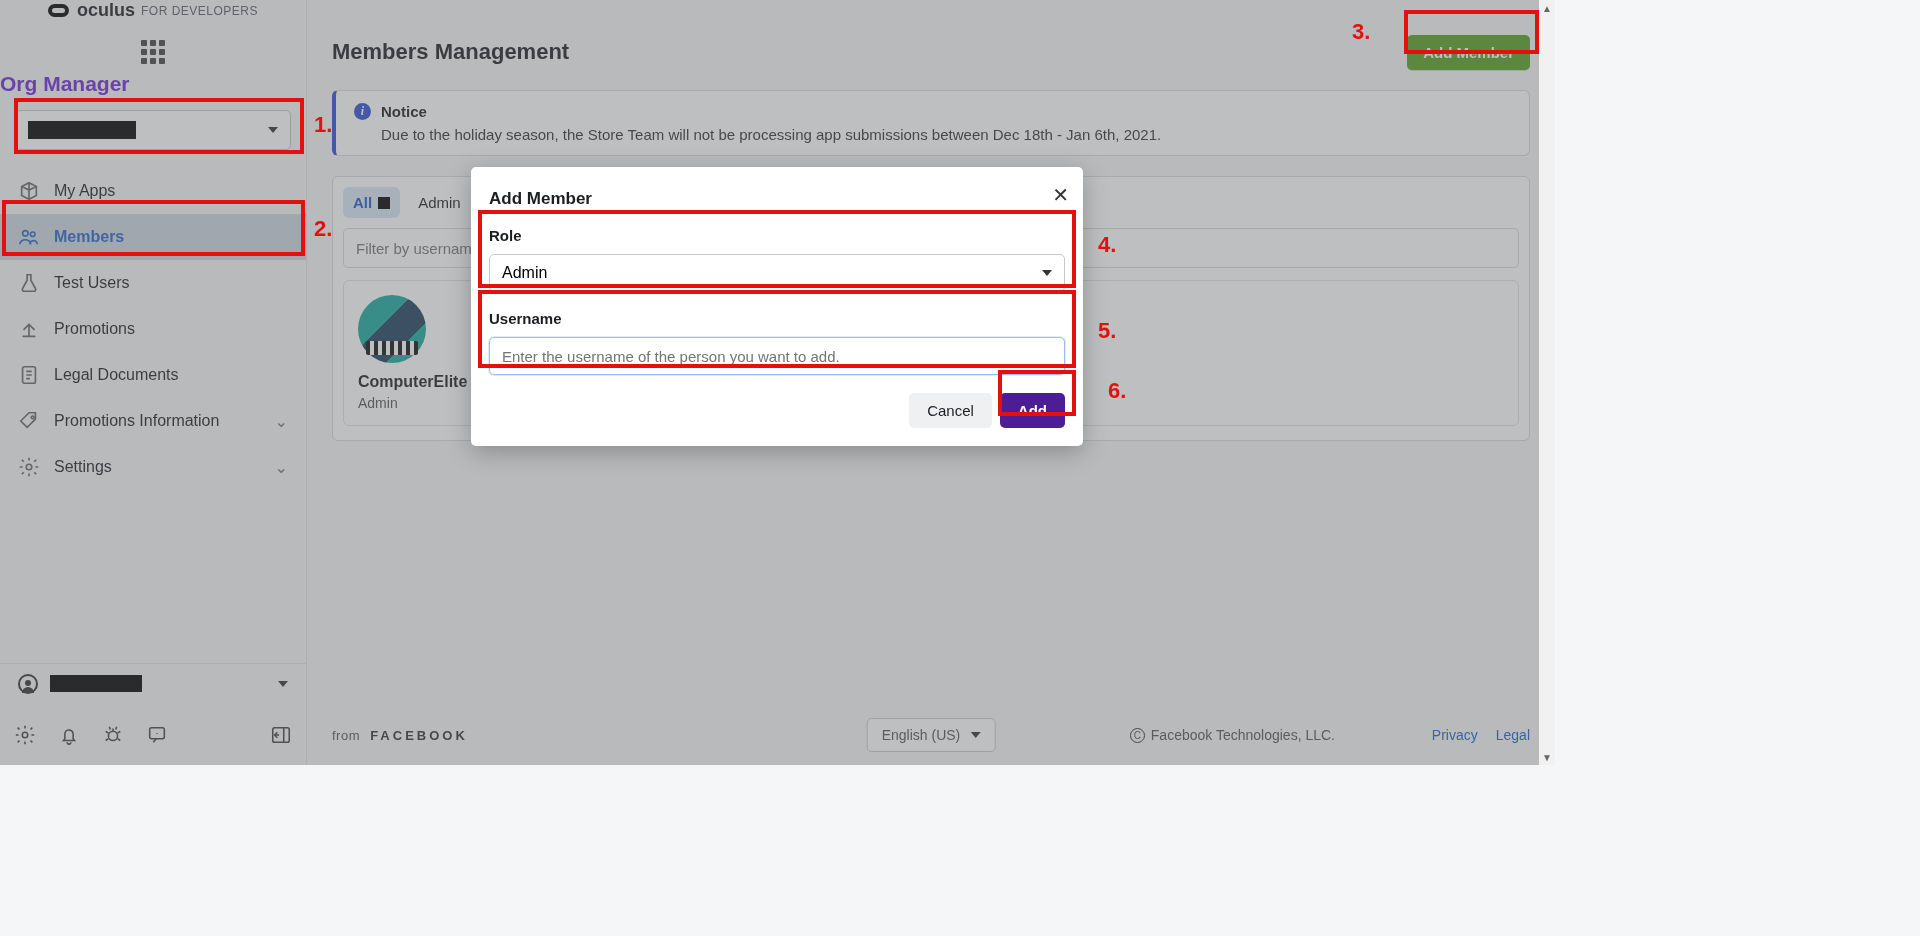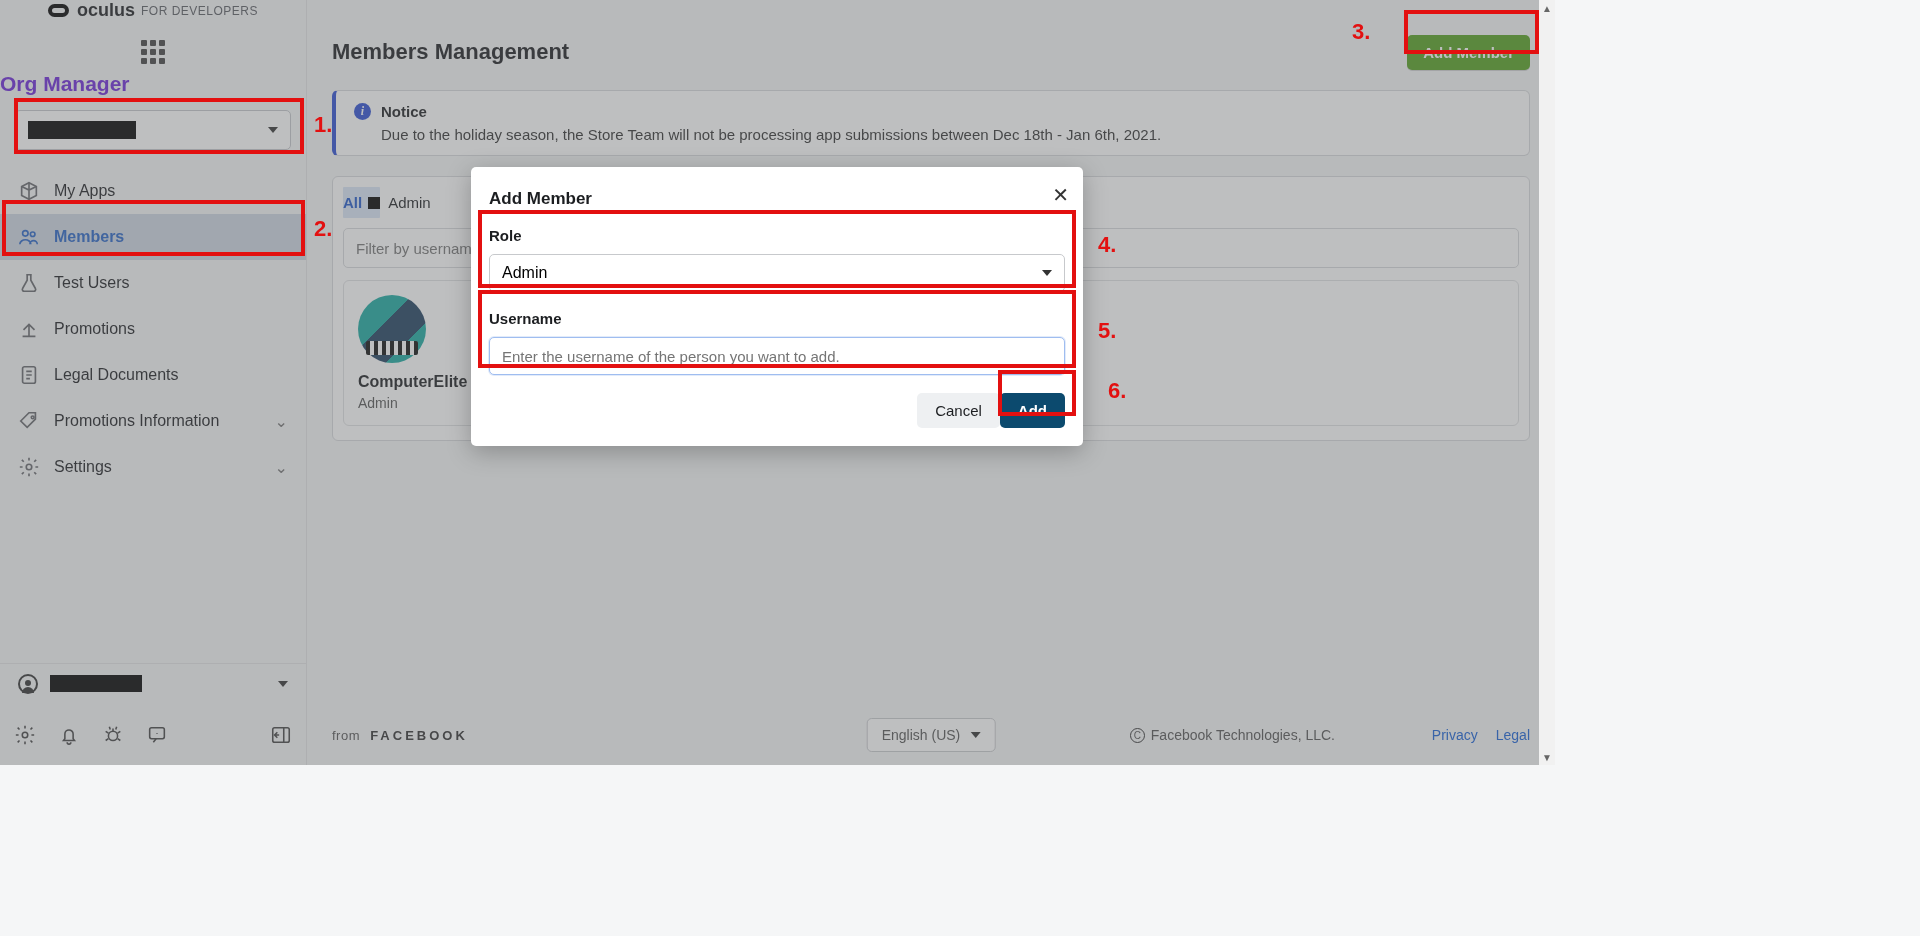--- a/index.html
+++ b/index.html
@@ -46,21 +46,21 @@
   .page-title { font-size:22px; font-weight:700; color:#1c1e21; }
   .add-member-btn { margin-left:auto; background:#55a01f; color:#fff; font-weight:600; font-size:15px; padding:9px 16px; border:none; border-radius:5px; box-shadow: 0 1px 0 rgba(0,0,0,.15); }
 
   .notice { border:1px solid #d8dadd; border-left:4px solid #2e4fd2; border-radius:6px; background:#fff; padding:12px 18px; margin-top:6px; }
   .notice-title { display:flex; align-items:center; font-weight:700; font-size:15px; color:#1c1e21; margin-bottom:6px; }
   .notice-icon { width:17px; height:17px; border-radius:50%; background:#2e4fd2; color:#fff; display:inline-flex; align-items:center; justify-content:center; font-size:12px; font-style:italic; margin-right:10px; font-family:Georgia,serif; font-weight:700;}
   .notice-body { color:#333; font-size:15px; padding-left:27px; }
 
   .members-panel { border:1px solid #d8dadd; border-radius:6px; background:#fff; margin-top:20px; padding:10px 10px 14px; }
   .tabs { display:flex; gap:8px; margin-bottom:10px; }
-  .tab { padding:7px 0; border-radius:1px; font-size:15px; color:#1c1e21; display:flex; align-items:center; gap:6px; cursor:pointer;}
+  .tab { padding:7px 10px; border-radius:6px; font-size:15px; color:#1c1e21; display:flex; align-items:center; gap:6px; cursor:pointer;}
   .tab.active { background:#d9e5f7; color:#2158c9; font-weight:600; }
   .tab .blacksq { width:12px; height:12px; background:#000; }
   .filter-input { width:100%; height:40px; border:1px solid #d8dadd; border-radius:5px; padding:0 12px; font-size:15px; color:#555; }
   .member-card { border:1px solid #e1e2e4; border-radius:6px; margin-top:12px; padding:14px; width:100%; }
   .member-avatar { width:68px; height:68px; border-radius:50%; background:linear-gradient(135deg,#1aa9a0 0 40%, #204060 40% 70%, #1aa9a0 70%); margin-bottom:10px; position:relative; }
   .member-avatar::after{ content:""; position:absolute; left:8px; bottom:8px; right:8px; height:14px; background:repeating-linear-gradient(90deg,#111 0 4px,#fff 4px 8px); border-radius:2px;}
   .member-name { font-weight:700; font-size:16px; color:#1c1e21; }
   .member-role { font-size:14px; color:#555; margin-top:4px; }
 
   
@@ -80,24 +80,24 @@
   .annot-box { position:absolute; border:4px solid #e31010; pointer-events:none; }
   .annot-label { position:absolute; color:#e31010; font-weight:700; font-size:22px; pointer-events:none; }
 
   
   .modal { position:absolute; left:471px; top:167px; width:612px; background:#fff; border-radius:5px; box-shadow:0 6px 24px rgba(0,0,0,.25); padding:22px 18px 18px; }
   .modal-title { font-weight:700; font-size:17px; color:#1c1e21; }
   .modal-close { position:absolute; right:14px; top:16px; font-size:20px; color:#333; cursor:pointer; }
   .field-label { font-weight:700; font-size:15px; margin-top:18px; color:#1c1e21; }
   .select-box { margin-top:10px; height:38px; border:1px solid #c7c9cc; border-radius:5px; display:flex; align-items:center; padding:0 12px; justify-content:space-between; }
   .text-input { margin-top:10px; width:100%; height:38px; border:1px solid #9fbdf0; border-radius:5px; padding:0 12px; font-size:15px; box-shadow:0 0 0 1px rgba(60,120,220,.15); }
-  .modal-actions { display:flex; justify-content:flex-end; gap:0; margin-top:18px; }
+  .modal-actions { display:flex; justify-content:flex-end; gap:8px; margin-top:18px; }
   .btn { border:none; border-radius:5px; padding:9px 18px; font-size:15px; cursor:pointer; }
   .btn-cancel { background:#eef0f2; color:#1c1e21; }
-  .btn-add { background:#0c4a6e; color:#fff; font-weight:600; }
+  .btn-add { background:#4c1d95; color:#fff; font-weight:600; }
 
   
   .vscroll { position:absolute; right:0; top:0; width:16px; height:100%; background:#f1f1f1; }
   .vscroll .up, .vscroll .down { width:16px; height:16px; display:flex; align-items:center; justify-content:center; color:#666; font-size:10px;}
   .vscroll .down{position:absolute; bottom:0;}
 </style>
 </head>
 <body>
 
 <div class="viewport">

